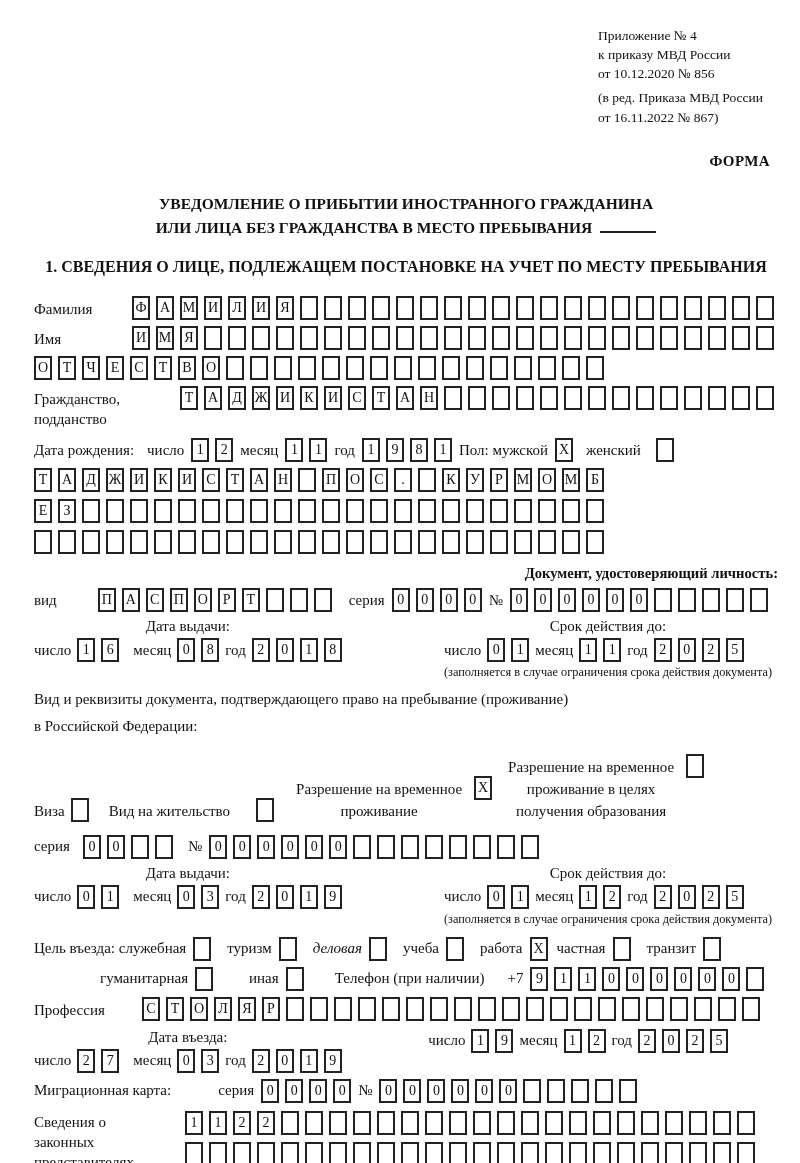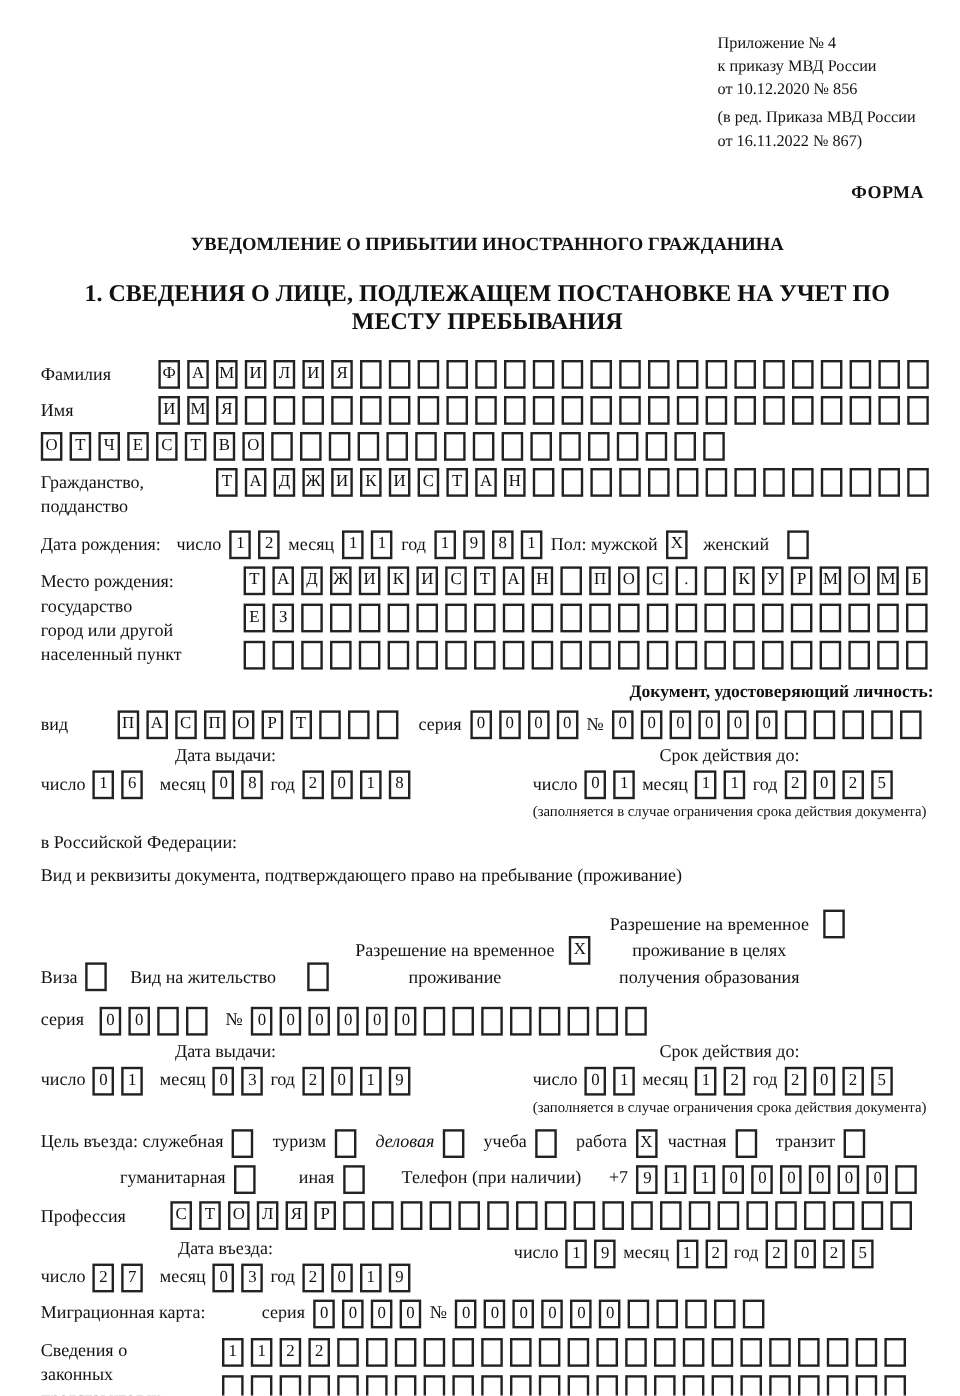--- a/index.html
+++ b/index.html
@@ -8,21 +8,21 @@
   .page{padding:26px 22px 0 34px;}
 
   
   .hdr-block{margin-left:auto;width:180px;font-size:13.5px;line-height:1.42;}
   .hdr-gap{height:5px;}
   .forma{text-align:right;font-weight:bold;font-size:15px;letter-spacing:.4px;
          margin:26px 8px 22px 0;}
 
   .title{text-align:center;font-weight:bold;font-size:15.5px;line-height:1.55;margin-bottom:18px;}
   .uline{display:inline-block;width:56px;border-bottom:2px solid #222;height:2px;margin-left:8px;}
-  .sec1{text-align:center;font-weight:bold;font-size:20px;margin-bottom:20px;}
+  .sec1{text-align:center;font-weight:bold;font-size:16px;margin-bottom:20px;}
 
   
   .cells{display:flex;gap:6px;flex:0 0 auto;}
   .cell{display:inline-block;box-sizing:border-box;flex:0 0 auto;
         width:18px;height:24px;border:2px solid #222;
         text-align:center;font-size:14px;line-height:20px;
         font-family:"Liberation Serif",serif;}
   .row{display:flex;align-items:flex-start;margin-bottom:6px;}
   .lbl{flex:0 0 auto;padding-top:3px;line-height:1.35;}
   .lw98{flex-basis:98px;}  .lw170{flex-basis:170px;} .lw146{flex-basis:146px;}
@@ -58,20 +58,23 @@
     <div>к приказу МВД России</div>
     <div>от 10.12.2020 № 856</div>
     <div class="hdr-gap"></div>
     <div>(в ред. Приказа МВД России</div>
     <div>от 16.11.2022 № 867)</div>
   </div>
   <div class="forma">ФОРМА</div>
 
   <div class="title">
     <div>УВЕДОМЛЕНИЕ О ПРИБЫТИИ ИНОСТРАННОГО ГРАЖДАНИНА</div>
+    <div>
+      <span>ИЛИ ЛИЦА БЕЗ ГРАЖДАНСТВА В МЕСТО ПРЕБЫВАНИЯ</span><span class="uline"></span>
+    </div>
   </div>
 
   <div class="sec1">1. СВЕДЕНИЯ О ЛИЦЕ, ПОДЛЕЖАЩЕМ ПОСТАНОВКЕ НА УЧЕТ ПО МЕСТУ ПРЕБЫВАНИЯ</div>
 
   <div class="row">
     <div class="lbl lw98">Фамилия</div>
     <div class="cells">
         <span class="cell">Ф</span>
         <span class="cell">А</span>
         <span class="cell">М</span>
@@ -217,26 +220,20 @@
         <span class="cell">8</span>
         <span class="cell">1</span>
       </span>
     <span class="w">Пол: мужской</span>
     <span class="cell">X</span>
     <span class="w" style="margin-left:6px;">женский</span>
     <span class="cell" style="margin-left:8px;"></span>
   </div>
 
   <div class="row" style="margin-bottom:2px;">
-    <div class="lbl lw169">
-      <div>Место рождения:</div>
-      <div>государство</div>
-      <div>город или другой</div>
-      <div>населенный пункт</div>
-    </div>
     <div class="stack">
       <div class="cells">
           <span class="cell">Т</span>
           <span class="cell">А</span>
           <span class="cell">Д</span>
           <span class="cell">Ж</span>
           <span class="cell">И</span>
           <span class="cell">К</span>
           <span class="cell">И</span>
           <span class="cell">С</span>
@@ -392,22 +389,22 @@
             <span class="cell">0</span>
             <span class="cell">2</span>
             <span class="cell">5</span>
           </span>
       </div>
       <div class="dnote">(заполняется в случае ограничения срока действия документа)</div>
     </div>
   </div>
 
   <div class="intro">
+    <div>Вид и реквизиты документа, подтверждающего право на пребывание (проживание)</div>
     <div>в Российской Федерации:</div>
-    <div>Вид и реквизиты документа, подтверждающего право на пребывание (проживание)</div>
   </div>
 
   <div class="visa-row">
     <div class="opt">
       <div class="txt">Виза</div>
       <span class="cell" style="margin-left:6px;"></span>
     </div>
     <div class="opt" style="margin-left:20px;">
       <div class="txt">Вид на жительство</div>
       <span class="cell" style="margin-left:26px;"></span>

